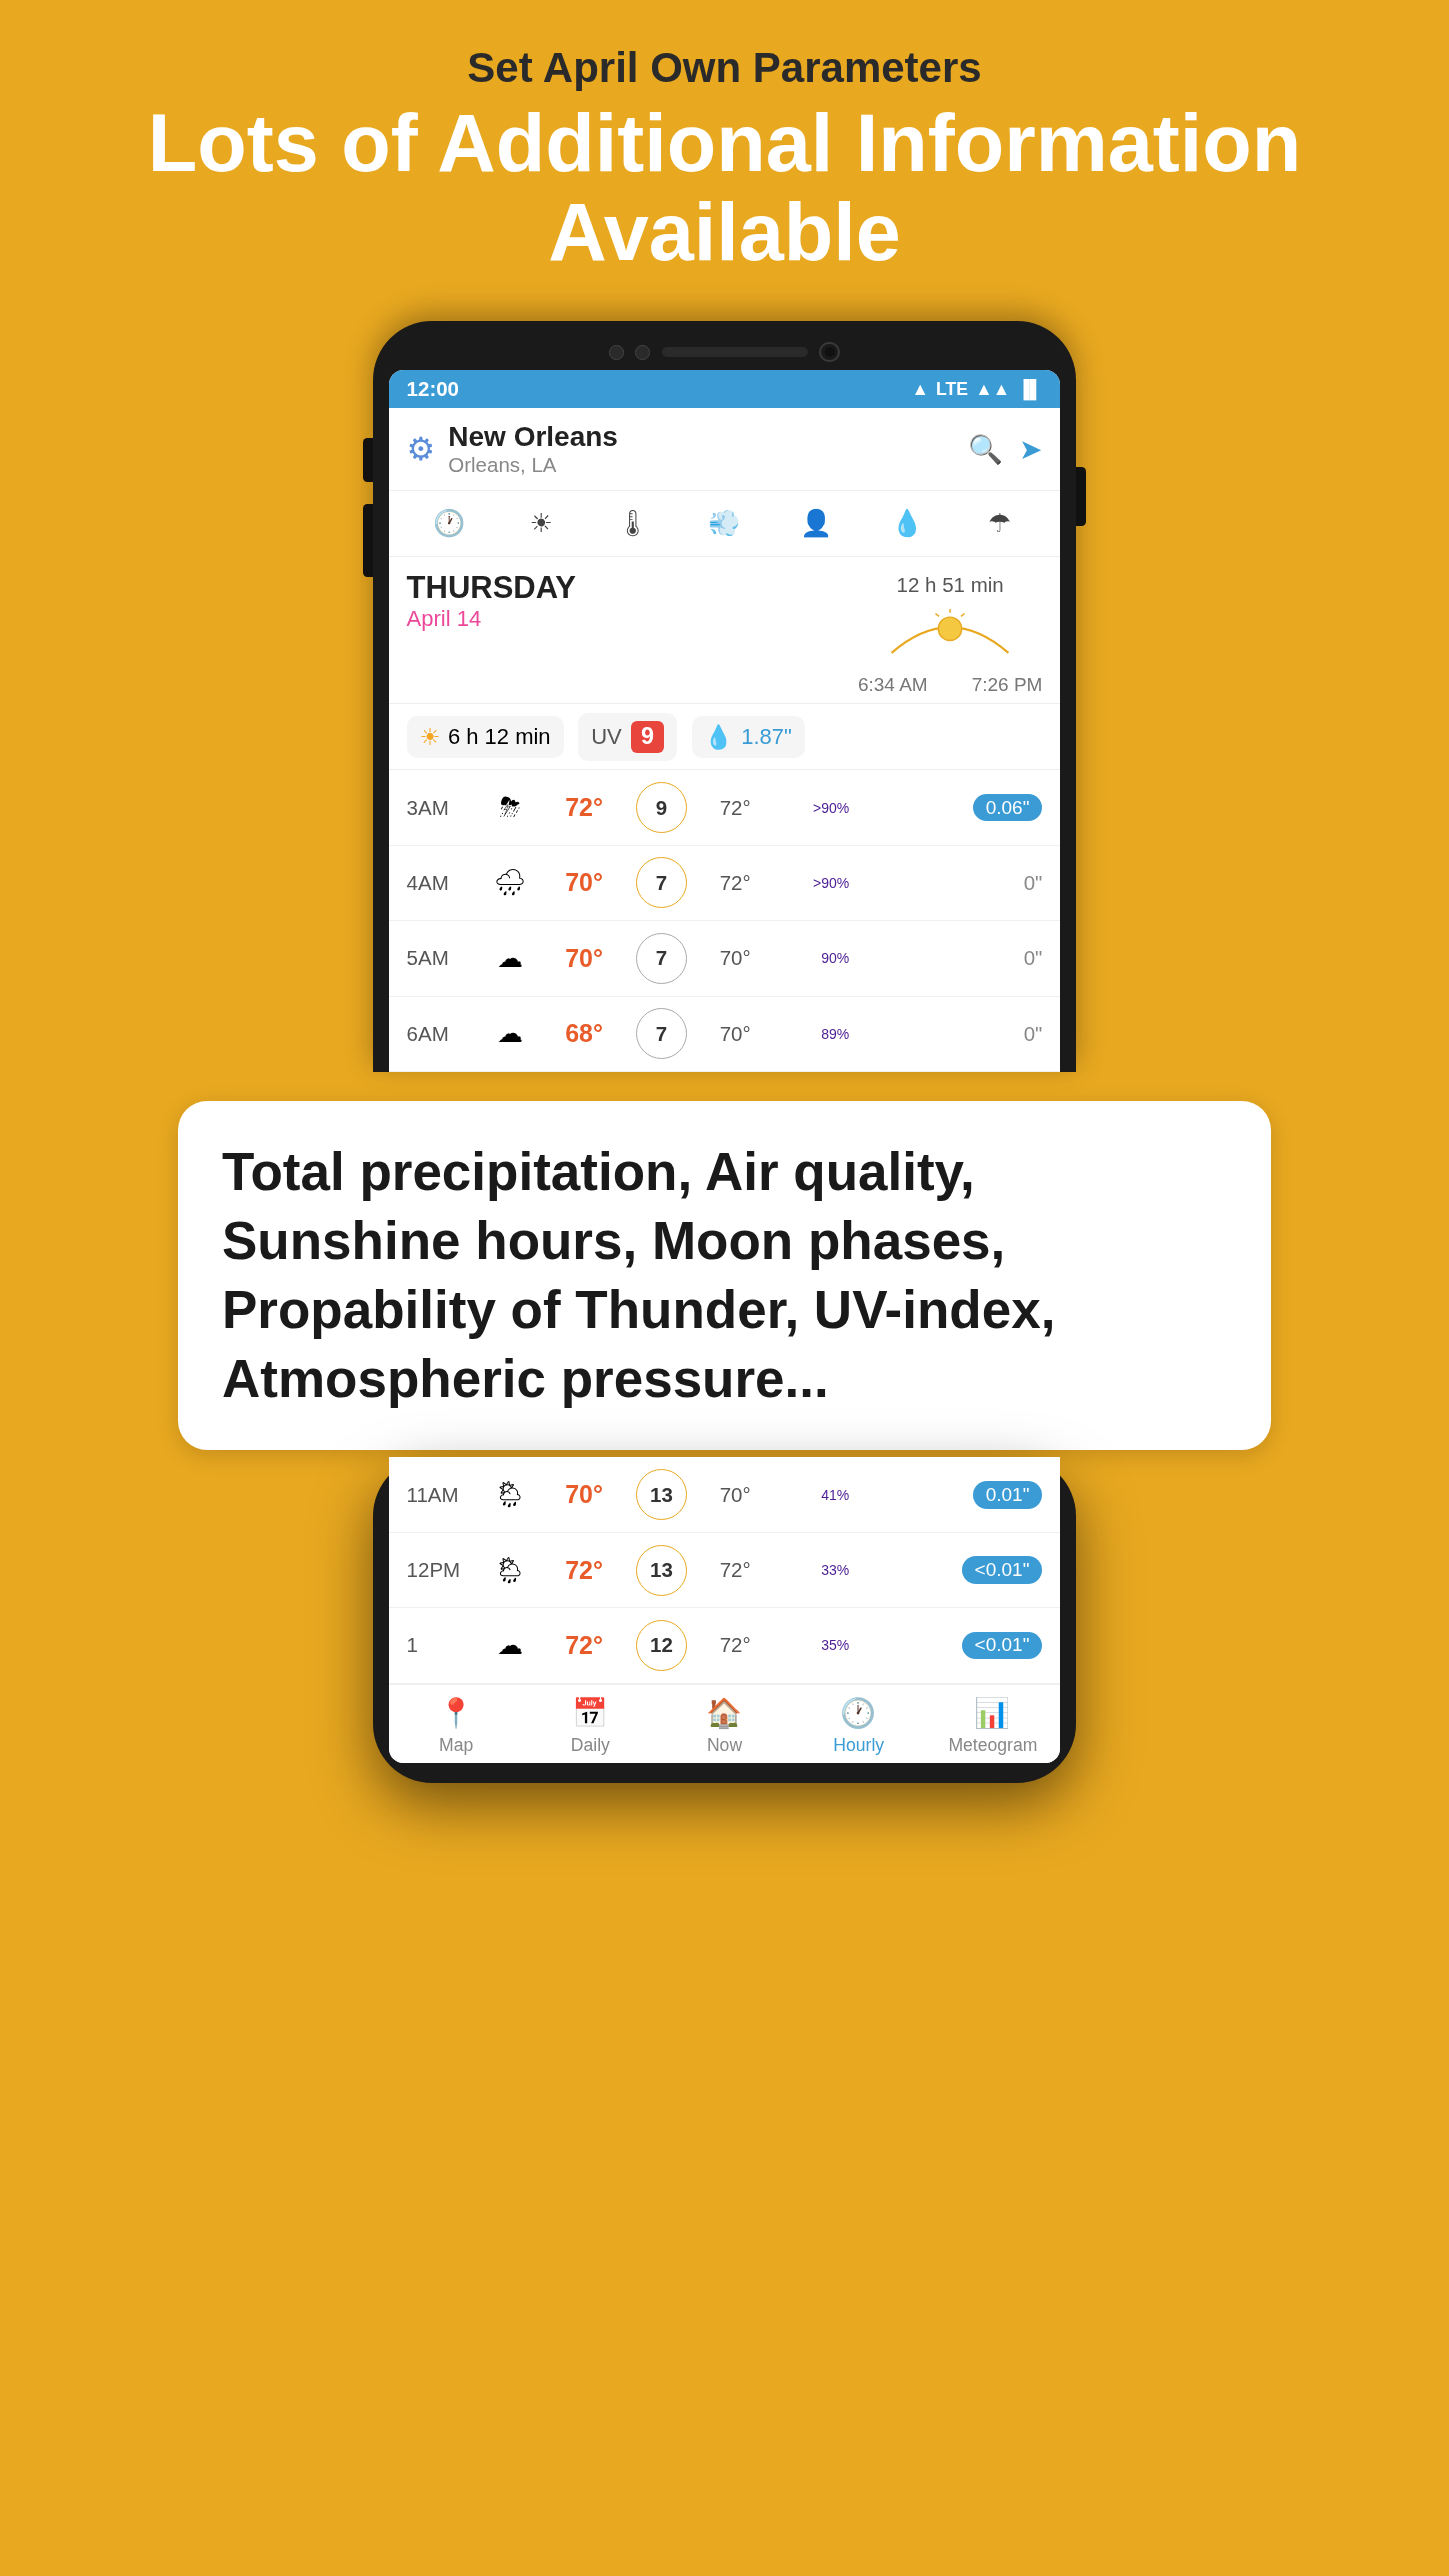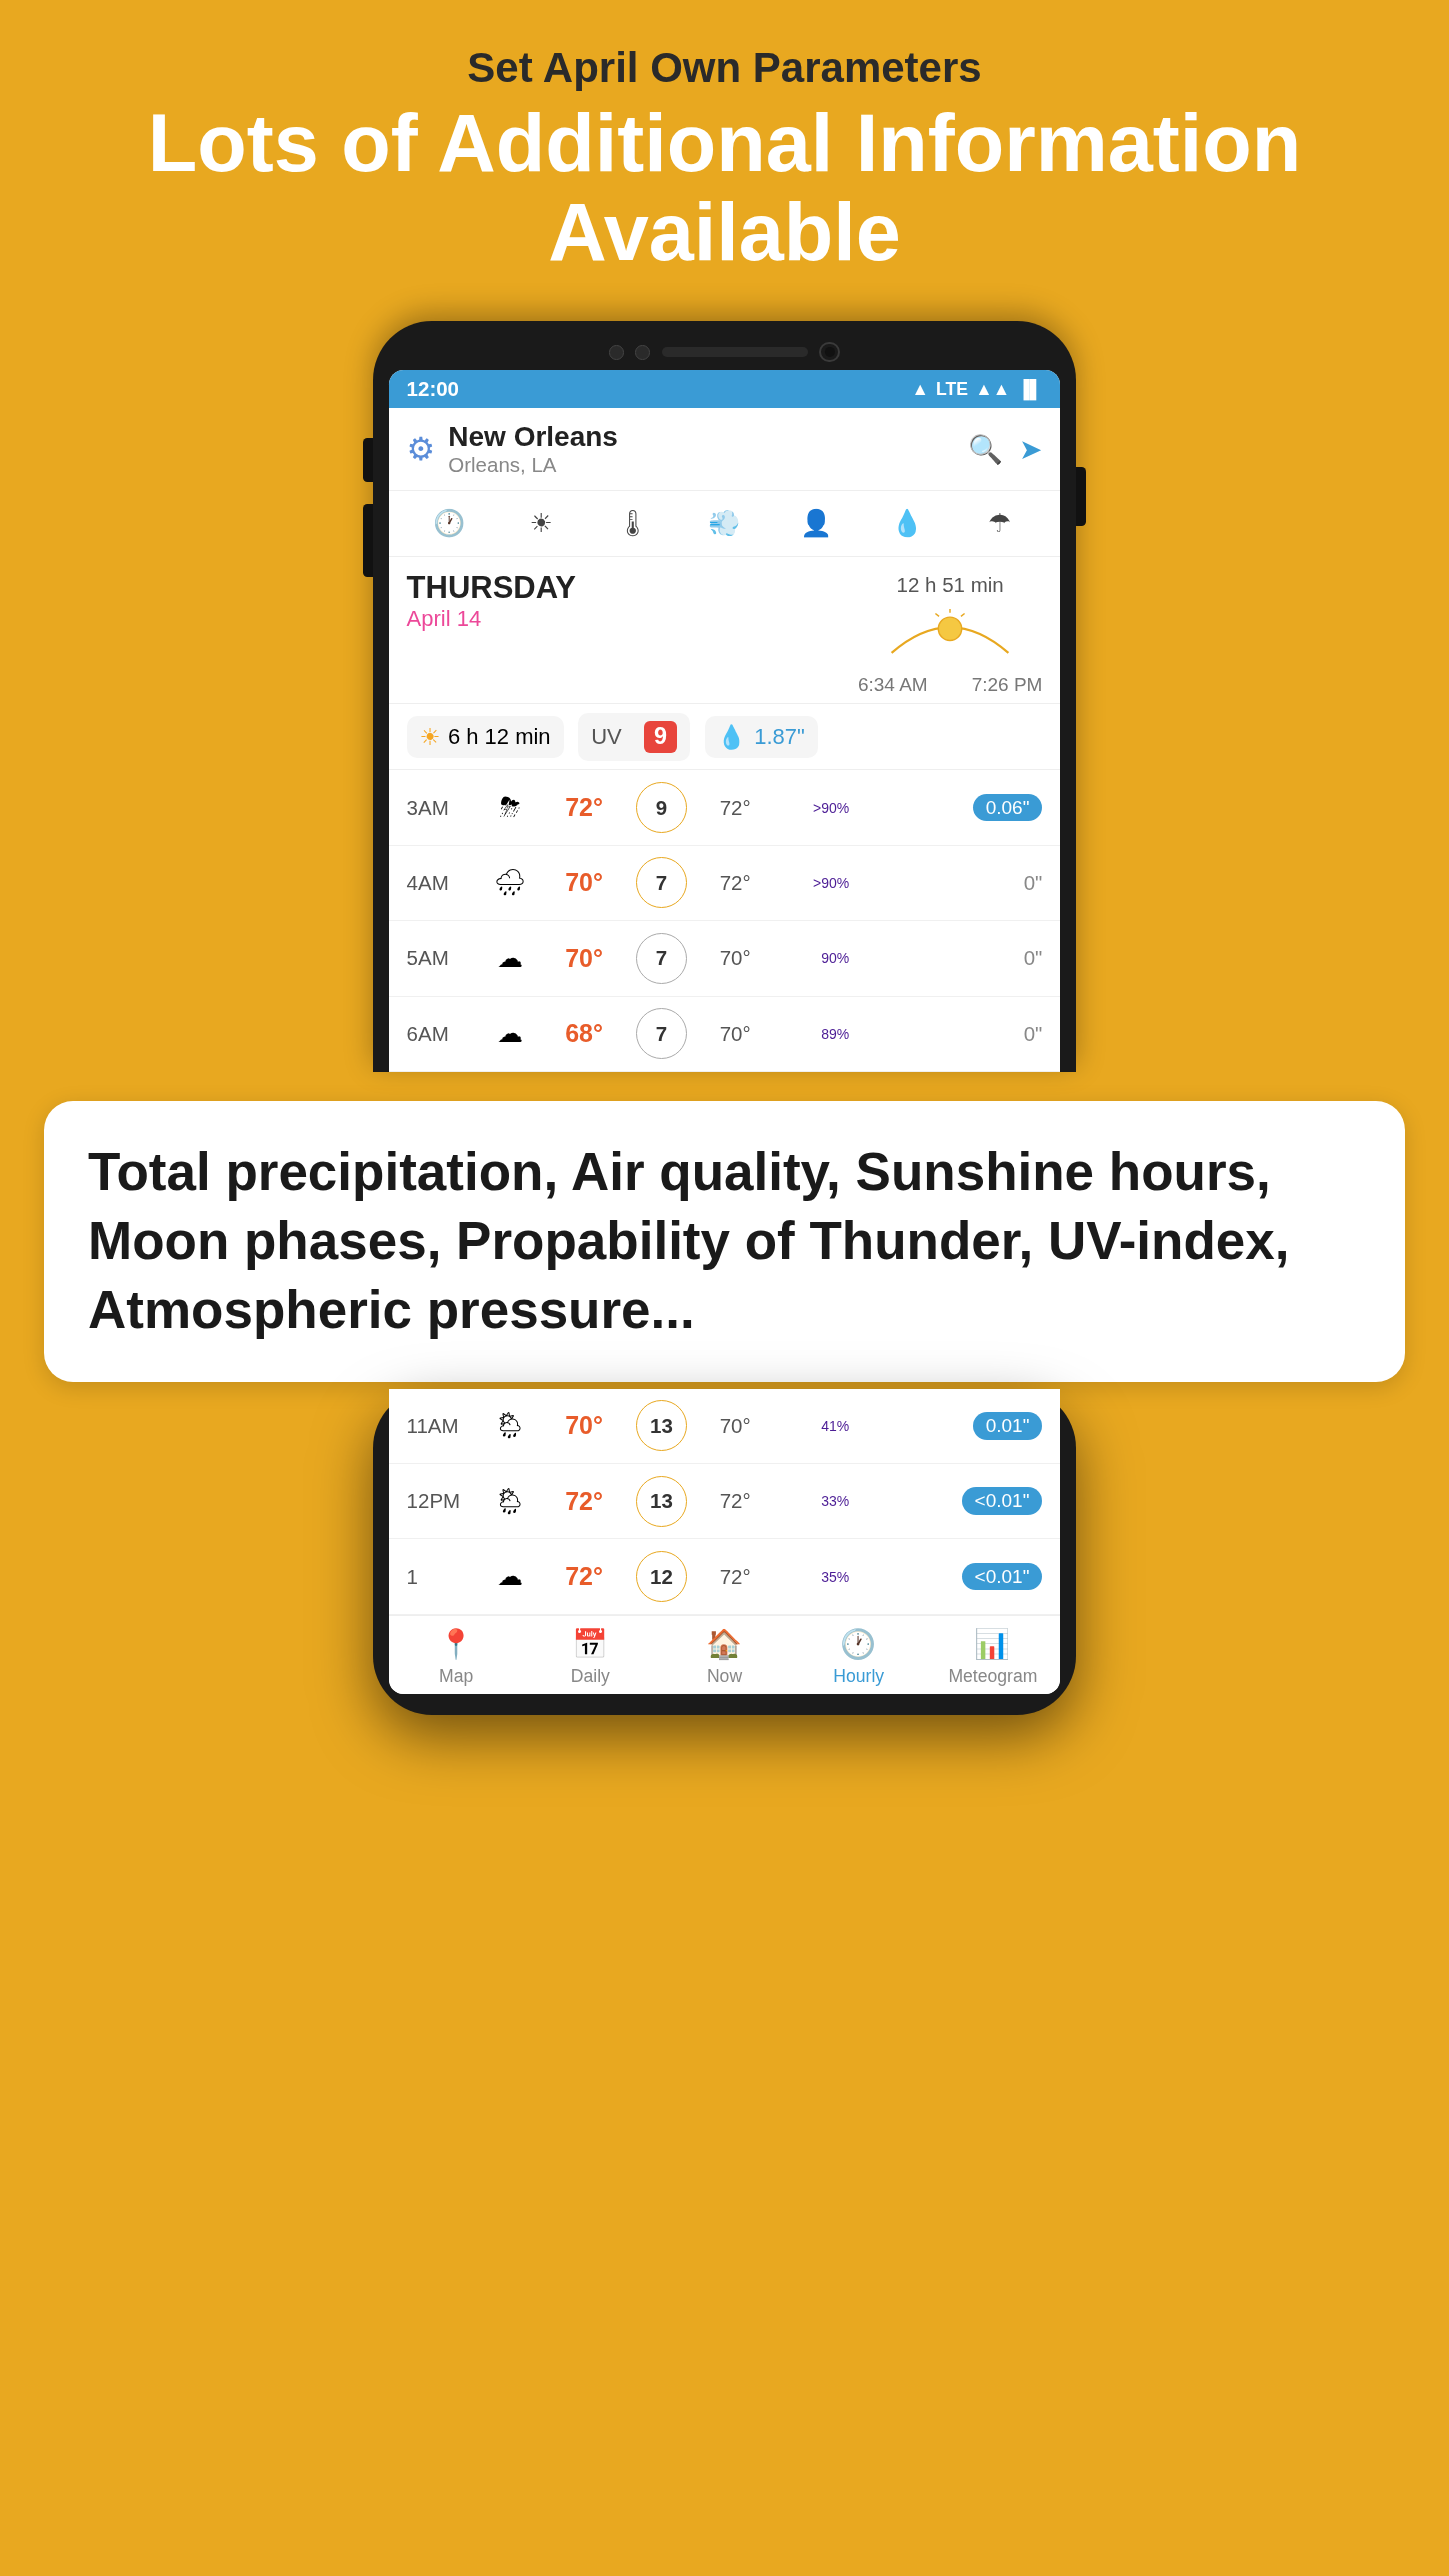--- a/index.html
+++ b/index.html
@@ -188,21 +188,21 @@
       display: inline-block;
     }
     .precip-zero { color: #888; }
 
     
     .info-bubble {
       background: #fff;
       border-radius: 29px;
       padding: 37px 44px;
       margin: 29px 44px;
-      width: 1361px;
+      width: 1093px;
       box-shadow: 0 5.9px 22px rgba(0,0,0,0.15);
     }
     .info-bubble-text {
       font-size: 53px;
       font-weight: 900;
       color: #1a1a1a;
       line-height: 1.3;
     }
 
     
@@ -261,21 +261,21 @@
     }
     .phone-top-screen {
       background: #fff;
       border-radius: 14.6px 14.6px 0 0;
       overflow: hidden;
     }
 
     .uv-section {
       display: flex;
       align-items: center;
-      gap: 22px;
+      gap: 9px;
     }
     .uv-label { font-size: 22px; color: #555; }
 
     .side-button {
       position: absolute;
       right: -10.2px;
       width: 10.2px;
       height: 59px;
       background: #111;
       border-radius: 0 4.4px 4.4px 0;

